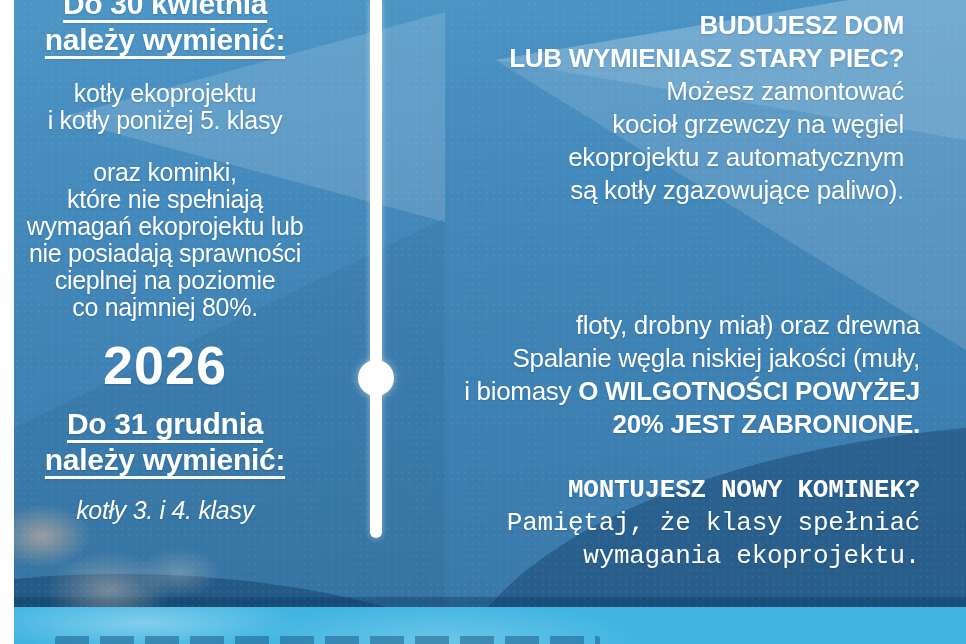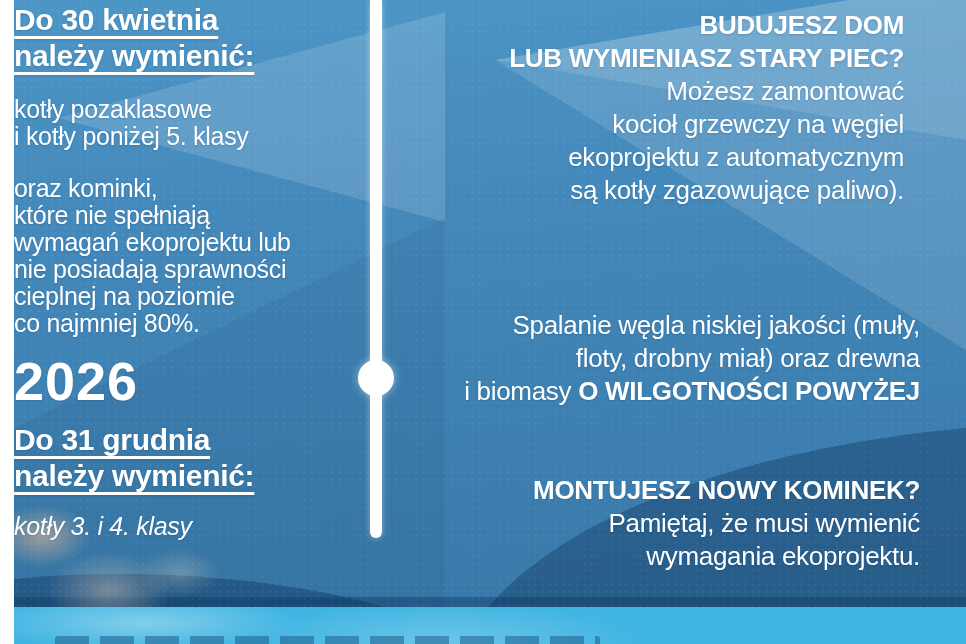--- a/index.html
+++ b/index.html
@@ -55,37 +55,37 @@
   .timeline-bar{
     position:absolute;left:370px;top:0;width:12px;height:538px;background:#ffffff;
     border-radius:0 0 6px 6px;box-shadow:0 0 6px rgba(255,255,255,.45);
   }
   .timeline-dot{
     position:absolute;left:358px;top:360px;width:36px;height:36px;border-radius:50%;
     background:#ffffff;box-shadow:0 0 8px rgba(255,255,255,.5);
   }
   
   .txt{position:absolute;text-shadow:0 1px 2px rgba(0,40,80,.18);}
-  .col-left{position:absolute;left:14px;width:302px;top:16px;bottom:0;text-align:left;}
+  .col-left{position:absolute;left:14px;width:302px;top:0;bottom:0;text-align:center;}
   .col-right{position:absolute;left:450px;right:46px;top:0;bottom:0;text-align:right;}
   .heading{font-size:30px;font-weight:bold;line-height:36px;letter-spacing:-.3px;}
   .u{text-decoration:underline;text-decoration-thickness:3px;text-underline-offset:6px;}
   .body-l{font-size:25px;line-height:27px;letter-spacing:-.3px;}
   .year{font-size:54px;font-weight:bold;line-height:58px;letter-spacing:1px;}
   .line-r{font-size:26px;line-height:33px;letter-spacing:-.3px;}
   .b{font-weight:bold;}
   .d1-heading{top:-14px;right:0;left:0;}
   .d1-items{top:80px;right:0;left:0;}
   .d1-note{top:159px;right:0;left:0;}
   .year-pos{top:336px;right:0;left:0;}
   .d2-heading{top:406px;right:0;left:0;}
   .d2-item{top:497px;right:0;left:0;font-style:italic;}
   .build-pos{top:9px;right:16px;left:0;}
   .ban-pos{top:309px;right:0;left:0;}
-  .fire-pos{top:474px;right:0;left:0;}
+  .fire-pos{top:474px;right:0;left:0;font-family:Liberation Mono, monospace;}
 </style>
 </head>
 <body>
 
 <div class="stage">
 
   <div class="bg-base"></div>
   <div class="poly poly-left-light"></div>
   <div class="poly poly-right-light"></div>
   <div class="poly poly-right-lighter"></div>
@@ -103,21 +103,21 @@
   <div class="timeline-dot"></div>
 
   <div class="col-left">
 
     <div class="txt heading d1-heading">
       <span class="u">Do 30 kwietnia</span><br>
       <span class="u">należy wymienić:</span>
     </div>
 
     <div class="txt body-l d1-items">
-      <div>kotły pozaklasowe</div>
+      <div>kotły ekoprojektu</div>
       <div>i kotły poniżej 5. klasy</div>
     </div>
 
     <div class="txt body-l d1-note">
       <div>oraz kominki,</div>
       <div>które nie spełniają</div>
       <div>wymagań ekoprojektu lub</div>
       <div>nie posiadają sprawności</div>
       <div>cieplnej na poziomie</div>
       <div>co najmniej 80%.</div>
@@ -141,26 +141,27 @@
     <div class="txt line-r build-pos">
       <div class="b">BUDUJESZ DOM</div>
       <div class="b">LUB WYMIENIASZ STARY PIEC?</div>
       <div>Możesz zamontować</div>
       <div>kocioł grzewczy na węgiel</div>
       <div>ekoprojektu z automatycznym</div>
       <div>są kotły zgazowujące paliwo).</div>
     </div>
 
     <div class="txt line-r ban-pos">
+      <div>floty, drobny miał) oraz drewna</div>
       <div>Spalanie węgla niskiej jakości (muły,</div>
-      <div>floty, drobny miał) oraz drewna</div>
       <div><span>i biomasy </span><span class="b">O WILGOTNOŚCI POWYŻEJ</span></div>
+      <div class="b">20% JEST ZABRONIONE.</div>
     </div>
 
     <div class="txt line-r fire-pos">
       <div class="b">MONTUJESZ NOWY KOMINEK?</div>
-      <div>Pamiętaj, że musi wymienić</div>
+      <div>Pamiętaj, że klasy spełniać</div>
       <div>wymagania ekoprojektu.</div>
     </div>
 
   </div>
 
 </div>
 
 </body></html>

